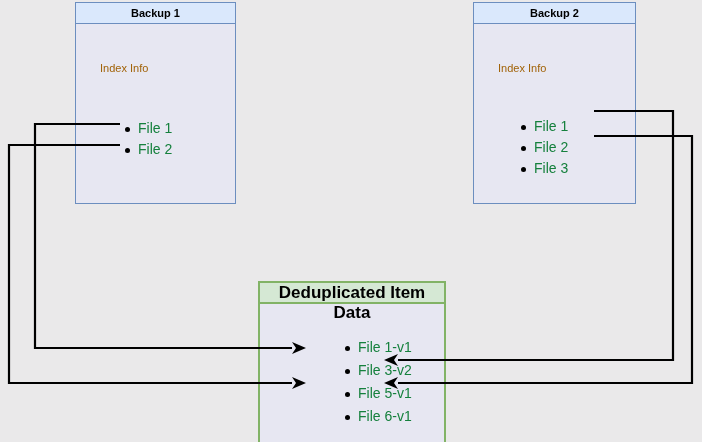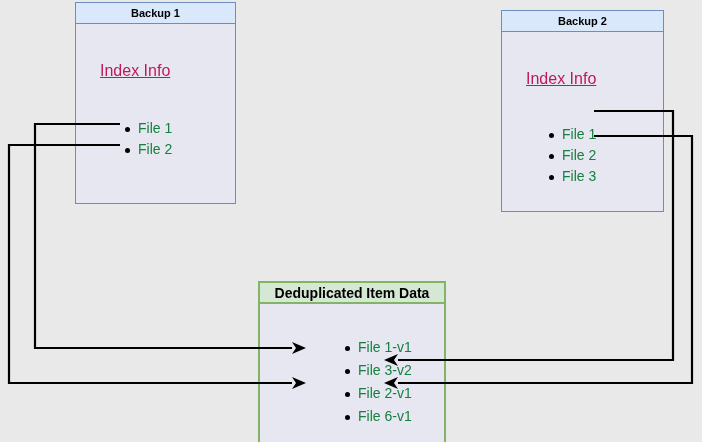--- a/index.html
+++ b/index.html
@@ -40,28 +40,27 @@
     border-bottom: 1px solid #6c8ebf;
   }
   .node-body {
     position: relative;
     box-sizing: border-box;
     height: calc(100% - 21px);
   }
 
   
   .backup-1 { left: 75px;  top: 2px;  width: 161px; height: 202px; }
-  .backup-2 { left: 473px; top: 10px;  width: 163px; height: 202px; margin-left: 28px; }
+  .backup-2 { left: 473px; top: 2px;  width: 163px; height: 202px; }
 
   .index-label {
     position: absolute;
-    font-size: 16px;
-    color: #be185d;
+    font-size: 11px;
+    color: #a16207;
     white-space: nowrap;
-    text-decoration: underline;
   }
   .backup-1 .index-label { left: 24px; top: 38px; }
   .backup-2 .index-label { left: 24px; top: 38px; }
 
   ul.file-list {
     position: absolute;
     margin: 0;
     padding: 0;
     list-style: none;
     font-size: 14px;
@@ -93,21 +92,21 @@
     top: 281px;
     width: 188px;
     height: 165px;
     border: 2px solid #82b366;
     background: #e7e7f2;
   }
   .dedup .node-header {
     height: 21px;
     background: #d5e8d4;
     border-bottom: 2px solid #82b366;
-    font-size: 14px;
+    font-size: 17px;
   }
   .dedup .node-body { height: calc(100% - 23px); margin-left: 36px; }
   .dedup ul.file-list { left: 46px; top: 32px; }
   .dedup ul.file-list li { height: 23px; line-height: 23px; }
   .dedup ul.file-list li::before { top: 10px; }
 
   
   #wires {
     position: absolute;
     left: 0; top: 0;
@@ -151,21 +150,21 @@
       </ul>
     </div>
   </div>
 
   <div class="node dedup">
     <div class="node-header">Deduplicated Item Data</div>
     <div class="node-body">
       <ul class="file-list">
         <li><span>File 1-v1</span></li>
         <li><span>File 3-v2</span></li>
-        <li><span>File 2-v1</span></li>
+        <li><span>File 5-v1</span></li>
         <li><span>File 6-v1</span></li>
       </ul>
     </div>
   </div>
 
   <svg id="wires" viewBox="0 0 702 442">
 
     <g>
       <path class="wire" d="M 120 124 L 35 124 L 35 348 L 292 348"></path>
       <polygon class="arrowhead" points="292,342 306,348 292,354 296,348"></polygon>

